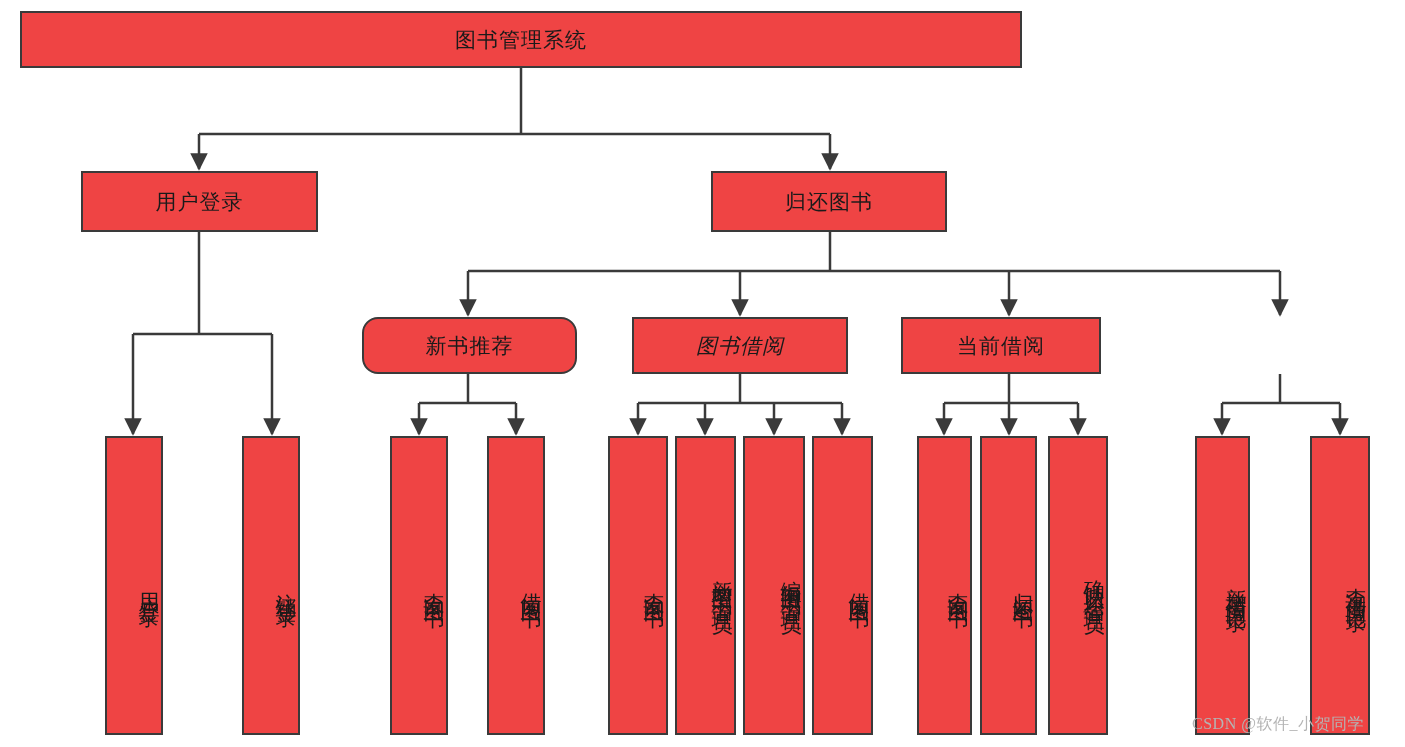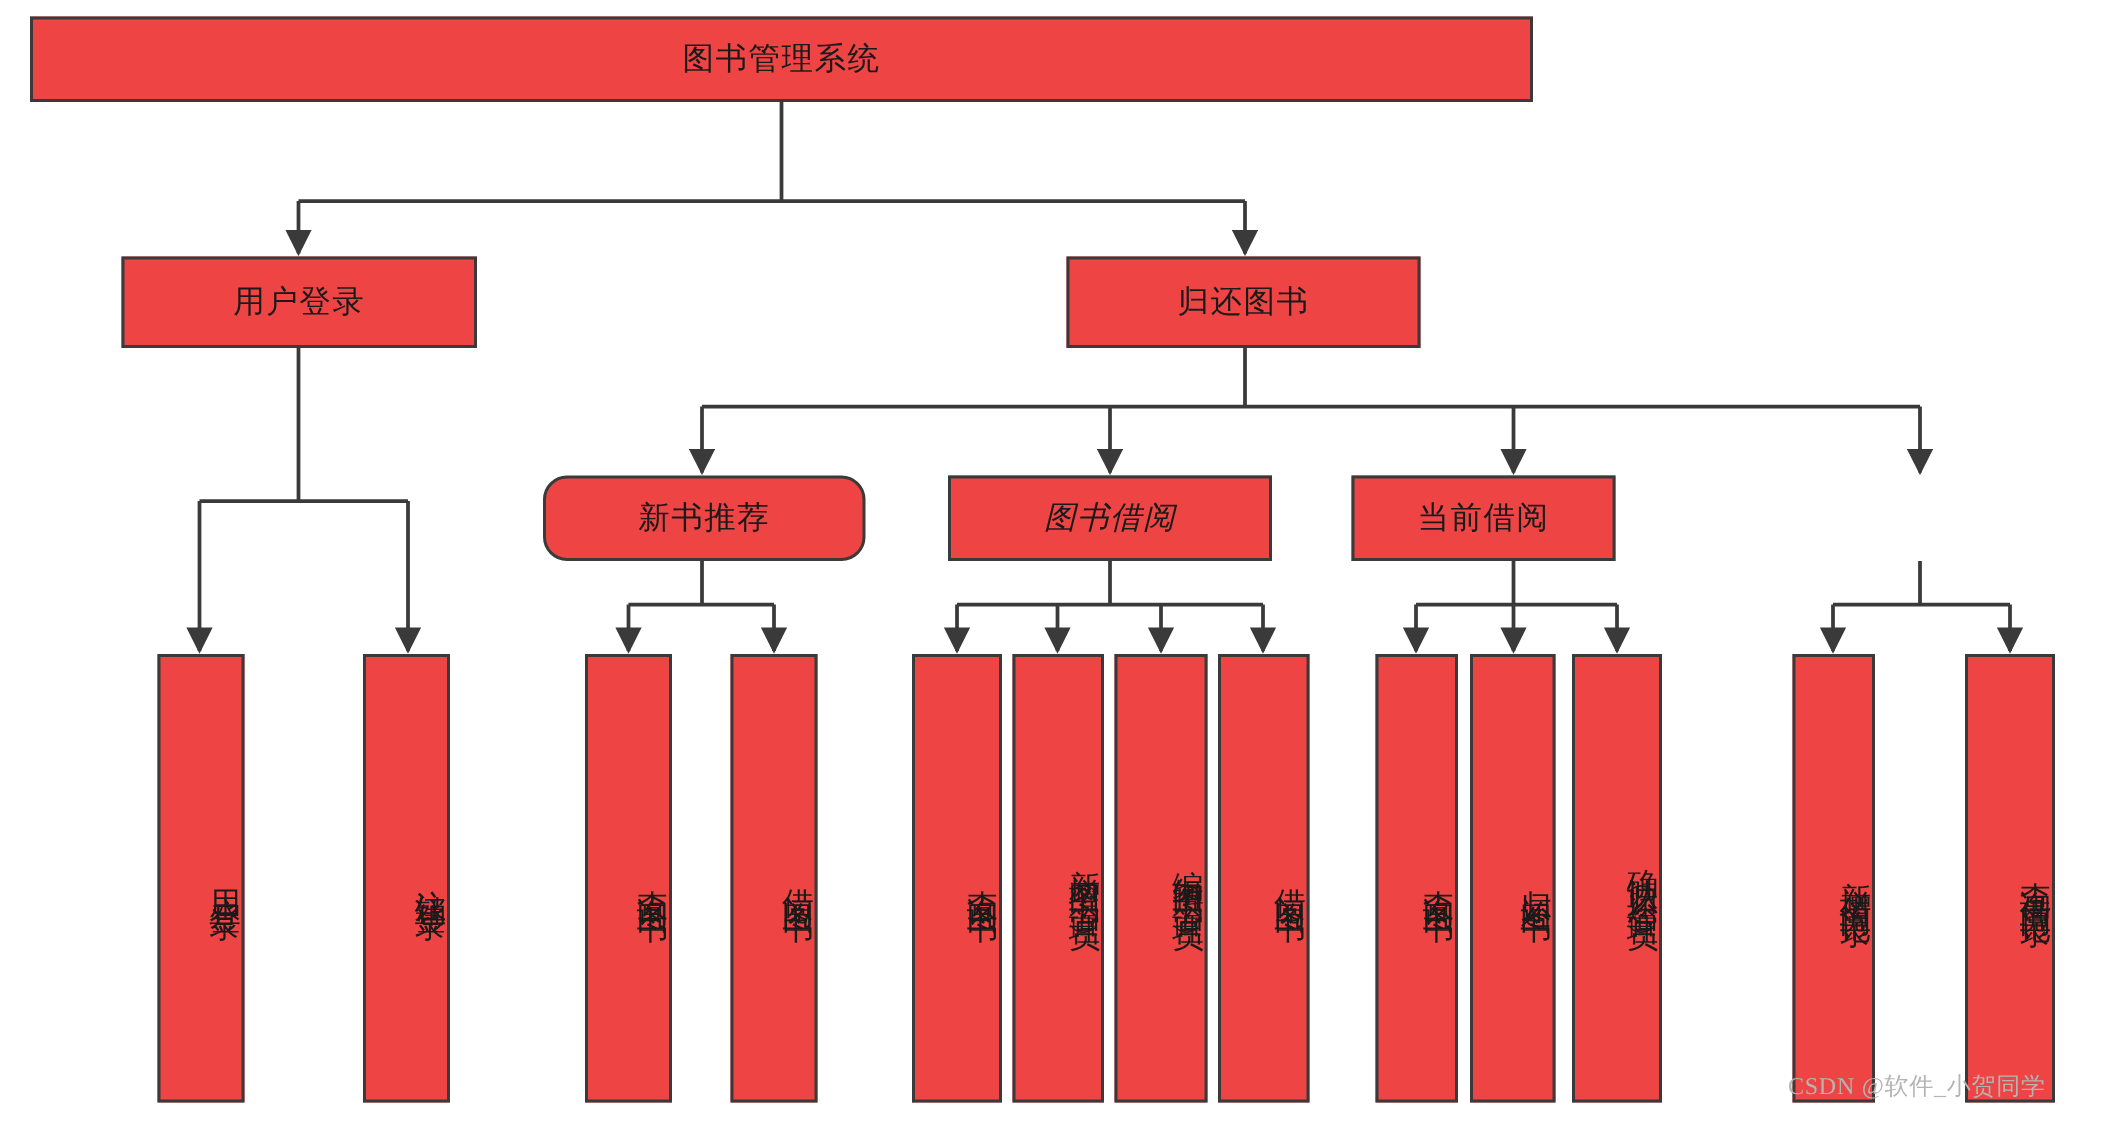--- a/index.html
+++ b/index.html
@@ -120,21 +120,21 @@
     </g>
   </svg>
 
   <div class="node horiz" id="node-root" style="left: 20px; top: 11px; width: 1002px; height: 57px;">图书管理系统</div>
 
   <div class="node horiz" id="node-l2-0" style="left: 81px; top: 171px; width: 237px; height: 61px;">用户登录</div>
   <div class="node horiz" id="node-l2-1" style="left: 711px; top: 171px; width: 236px; height: 61px;">归还图书</div>
 
   <div class="node horiz" id="node-l3-0" style="left: 362px; top: 317px; width: 215px; height: 57px; border-radius: 16px;">新书推荐</div>
   <div class="node horiz" id="node-l3-1" style="left: 632px; top: 317px; width: 216px; height: 57px; font-style: italic;">图书借阅</div>
-  <div class="node horiz" id="node-l3-2" style="left: 901px; top: 317px; width: 176px; height: 57px;">当前借阅</div>
+  <div class="node horiz" id="node-l3-2" style="left: 901px; top: 317px; width: 200px; height: 57px;">当前借阅</div>
 
   <div class="node vert" id="node-leaf-0" style="left: 105px; top: 436px; width: 58px; height: 299px;">用户登录</div>
   <div class="node vert" id="node-leaf-1" style="left: 242px; top: 436px; width: 58px; height: 299px;">注销登录</div>
   <div class="node vert" id="node-leaf-2" style="left: 390px; top: 436px; width: 58px; height: 299px;">查询图书</div>
   <div class="node vert" id="node-leaf-3" style="left: 487px; top: 436px; width: 58px; height: 299px;">借阅图书</div>
   <div class="node vert" id="node-leaf-4" style="left: 608px; top: 436px; width: 60px; height: 299px;">查询图书</div>
   <div class="node vert topalign" id="node-leaf-5" style="left: 675px; top: 436px; width: 61px; height: 299px;">新增图书（管理员）</div>
   <div class="node vert topalign" id="node-leaf-6" style="left: 743px; top: 436px; width: 62px; height: 299px;">编辑图书（管理员）</div>
   <div class="node vert" id="node-leaf-7" style="left: 812px; top: 436px; width: 61px; height: 299px;">借阅图书</div>
   <div class="node vert" id="node-leaf-8" style="left: 917px; top: 436px; width: 55px; height: 299px;">查询图书</div>

